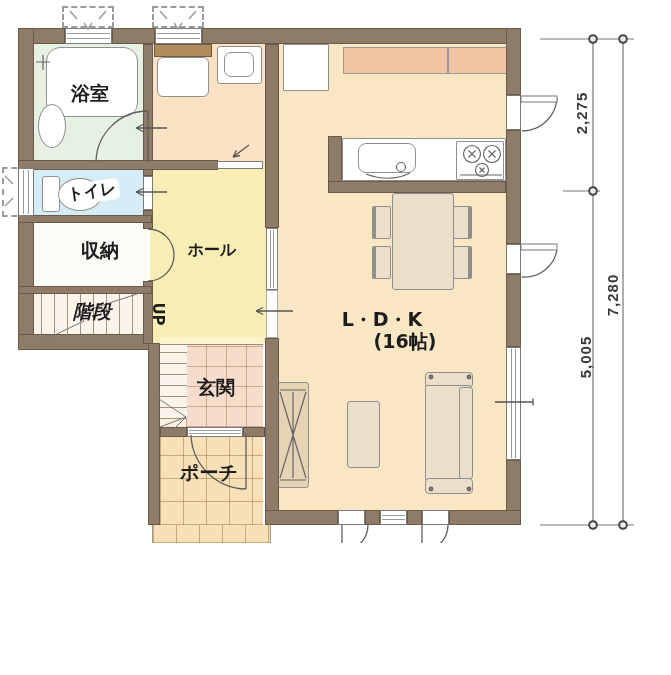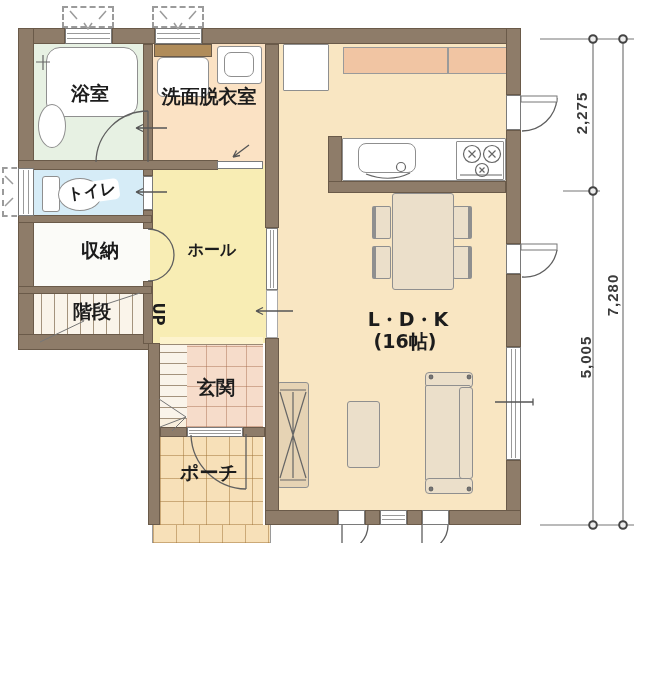--- a/index.html
+++ b/index.html
@@ -183,27 +183,26 @@
         <circle cx="593" cy="39" r="3.8"></circle>
           <circle cx="623" cy="39" r="3.8"></circle>
         <circle cx="593" cy="191" r="3.8"></circle>
         <circle cx="593" cy="525" r="3.8"></circle>
           <circle cx="623" cy="525" r="3.8"></circle>
       </g>
     </g>
   </svg>
 
   <div class="label" style="left:90px;top:94px;">浴室</div>
-  <div class="label" style="left:209px;top:97px;">洗面脱衣室</div>
   <div class="label small" style="left:92px;top:192px;transform:translate(-50%,-50%) rotate(-8deg);background:#fff;border-radius:5px;padding:0 3px;">トイレ</div>
   <div class="label" style="left:100px;top:251px;font-family:Liberation Mono, monospace;">収納</div>
-  <div class="label" style="left:92px;top:312px;">階段</div>
+  <div class="label" style="left:92px;top:312px;font-style:italic;">階段</div>
   <div class="label small" style="left:212px;top:250px;">ホール</div>
   <div class="label" style="left:216px;top:388px;">玄関</div>
   <div class="label" style="left:209px;top:473px;">ポーチ</div>
-  <div class="label" style="left:408px;top:320px;">L・D・K</div>
+  <div class="label" style="left:382px;top:320px;">L・D・K</div>
   <div class="label" style="left:405px;top:342px;">(16帖)</div>
   <div class="label small" style="left:158px;top:314px;transform:translate(-50%,-50%) rotate(90deg);font-size:15px;">UP</div>
   <div class="dim" style="left:581px;top:113px;">2,275</div>
   <div class="dim" style="left:612px;top:295px;">7,280</div>
   <div class="dim" style="left:585px;top:357px;">5,005</div>
 
 </div>
 
 </body></html>

